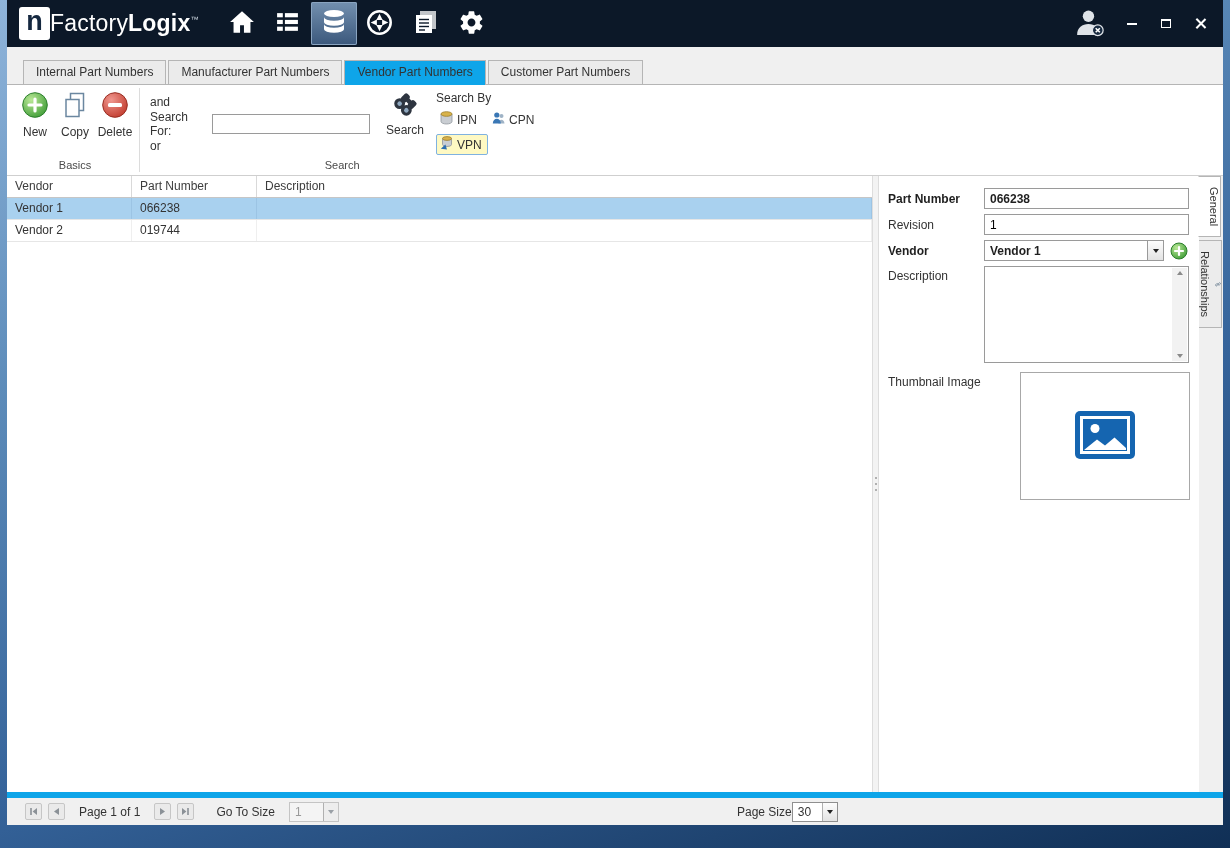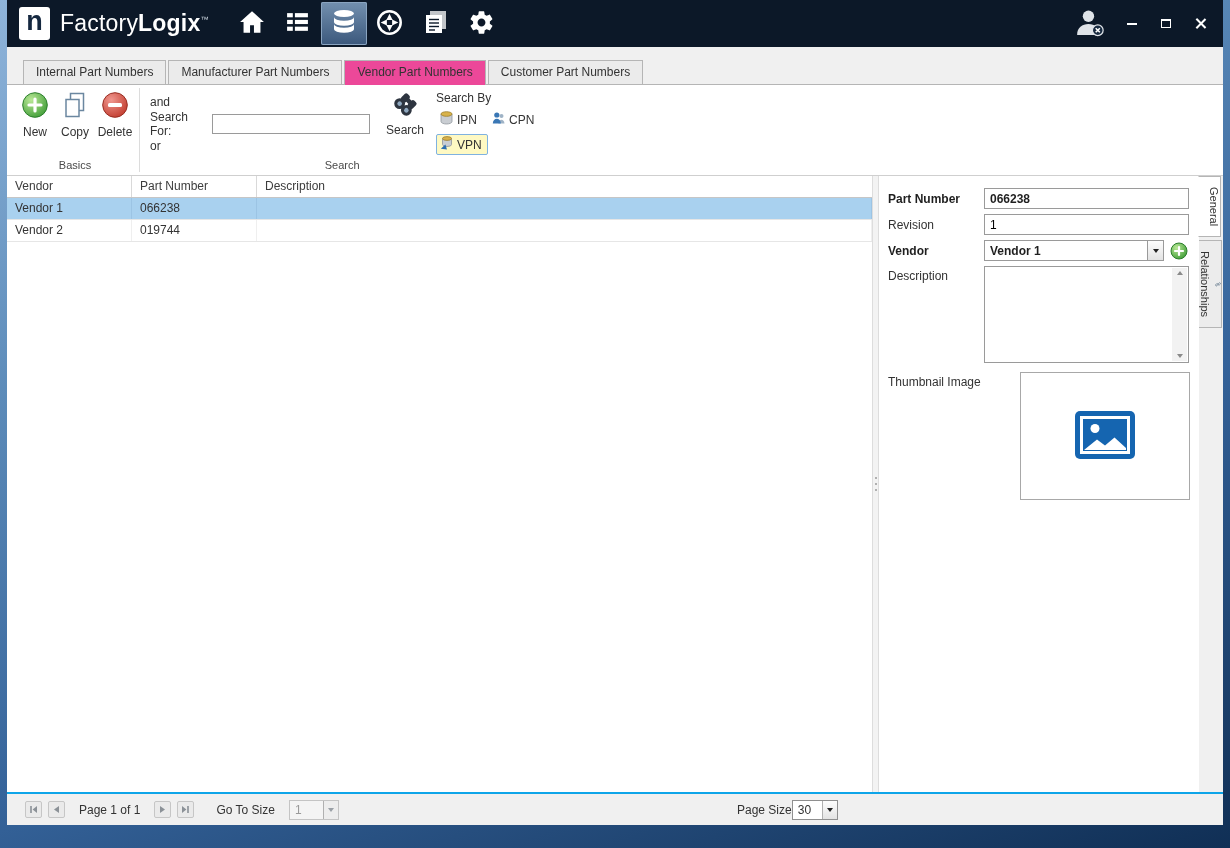--- a/index.html
+++ b/index.html
@@ -8,41 +8,41 @@
 
   .frame { width:1230px; height:848px;
     background: linear-gradient(160deg,#8fb4da 0%,#5d8cba 30%,#35639a 62%,#102f55 100%);
     padding:0 7px 23px 7px; }
   .app { width:100%; height:100%; background:#f0f0f0; display:flex; flex-direction:column; }
 
   
   .titlebar { height:47px; flex:0 0 auto; background:#0c1828; display:flex; align-items:center; padding:0 12px; }
   .logo { width:31px; height:33px; background:#fff; border-radius:3px; display:flex; align-items:center; justify-content:center;
     font-size:27px; font-weight:bold; color:#152840; line-height:1; padding-bottom:4px; }
-  .brand { margin-left:10px; font-size:23px; color:#fff; letter-spacing:.2px; white-space:nowrap; }
+  .brand { font-size:23px; color:#fff; letter-spacing:.2px; white-space:nowrap; }
   .brand .fx-f { font-weight:normal; }
   .brand .fx-l { font-weight:bold; }
   .brand .tm { font-size:8px; vertical-align:super; color:#cdd6e0; }
   .nav { display:flex; margin-left:20px; height:47px; align-items:center; }
   .nav-item { width:46px; height:43px; display:flex; align-items:center; justify-content:center; }
   .nav-item.active { background:linear-gradient(180deg,#7390af,#3b587c); border-radius:2px; box-shadow: inset 0 0 0 1px #8aa4c0; }
   .tb-right { margin-left:auto; display:flex; align-items:center; gap:20px; padding-right:4px; }
   .winbtn { display:flex; align-items:center; justify-content:center; width:14px; height:14px; cursor:default; }
   .glyph-min { width:10px; height:2px; background:#fff; }
   .glyph-max { width:10px; height:9px; border:1px solid #fff; border-top:2px solid #fff; }
   .glyph-close { position:relative; width:11px; height:11px; }
   .glyph-close::before,.glyph-close::after { content:""; position:absolute; left:5px; top:-1px; width:1.6px; height:13px; background:#fff; }
   .glyph-close::before { transform:rotate(45deg); }
   .glyph-close::after { transform:rotate(-45deg); }
 
   
   .tabstrip { padding:13px 0 0 16px; display:flex; background:#f0f0f0; position:relative; z-index:2; }
   .tab { height:24px; line-height:22px; padding:0 12px; border:1px solid #b5b5b5; border-bottom:none; background:#ebebeb;
     margin-right:2px; color:#333; white-space:nowrap; cursor:default; }
-  .tab.active { background:#ec4899; position:relative; margin-bottom:-1px; height:25px; }
+  .tab.active { background:#0ea5e9; position:relative; margin-bottom:-1px; height:25px; }
 
   
   .ribbon { background:#fff; border-top:1px solid #b5b5b5; border-bottom:1px solid #cfcfcf; height:92px; display:flex; padding-left:8px; flex:0 0 auto; }
   .group { display:flex; flex-direction:column; }
   .group-body { flex:1; display:flex; }
   .group-label { text-align:center; color:#4a4a4a; font-size:11px; padding:2px 0 4px; }
   .big-btn { width:40px; display:flex; flex-direction:column; align-items:center; padding-top:6px; cursor:default; }
   .big-btn .lbl { margin-top:3px; }
   .vsep { width:1px; background:#dcdcdc; margin:3px 4px; }
   .search-fields { display:flex; flex-direction:column; margin-left:6px; padding-top:6px; }
@@ -97,21 +97,21 @@
   .thumb-box { width:205px; height:128px; border:1px solid #a8a8a8; display:flex; align-items:center; justify-content:center; background:#fff; }
 
   .side-tabs { width:24px; flex:0 0 24px; background:#f0f0f0; display:flex; flex-direction:column; }
   .stab { writing-mode:vertical-rl; display:flex; flex-direction:column; align-items:center; justify-content:flex-start; gap:4px;
     width:23px; border:1px solid #b5b5b5; border-left:none; background:#ececec; color:#333; font-size:11px;
     padding:10px 0; margin-bottom:3px; cursor:default; white-space:nowrap; }
   .stab.active { background:#fff; position:relative; margin-left:-1px; z-index:3; border-left:1px solid #fff; }
   .stab svg { writing-mode:horizontal-tb; }
 
   
-  .footer { height:33px; flex:0 0 auto; background:#f0f0f0; border-top:2px solid #0ea5e9; position:relative; }
+  .footer { height:33px; flex:0 0 auto; background:#f0f0f0; border-top:6px solid #0ea5e9; position:relative; }
   .pager { position:absolute; left:18px; top:0; height:100%; display:flex; align-items:center; gap:6px; }
   .pbtn { width:17px; height:17px; background:#eaeaea; border:1px solid #c6c6c6; border-radius:2px;
     display:flex; align-items:center; justify-content:center; cursor:default; }
   .page-text { margin:0 8px; white-space:nowrap; }
   .goto-label { margin-left:16px; white-space:nowrap; }
   .combo { height:20px; border:1px solid #8f8f8f; background:#fff; display:flex; align-items:center; cursor:default; }
   .combo .cval { flex:1; padding:0 5px; }
   .combo .carrow { width:15px; height:100%; border-left:1px solid #b0b0b0; background:linear-gradient(#fdfdfd,#e3e3e3);
     display:flex; align-items:center; justify-content:center; }
   .combo.disabled { border-color:#c4c4c4; background:#f4f4f4; color:#9a9a9a; }

